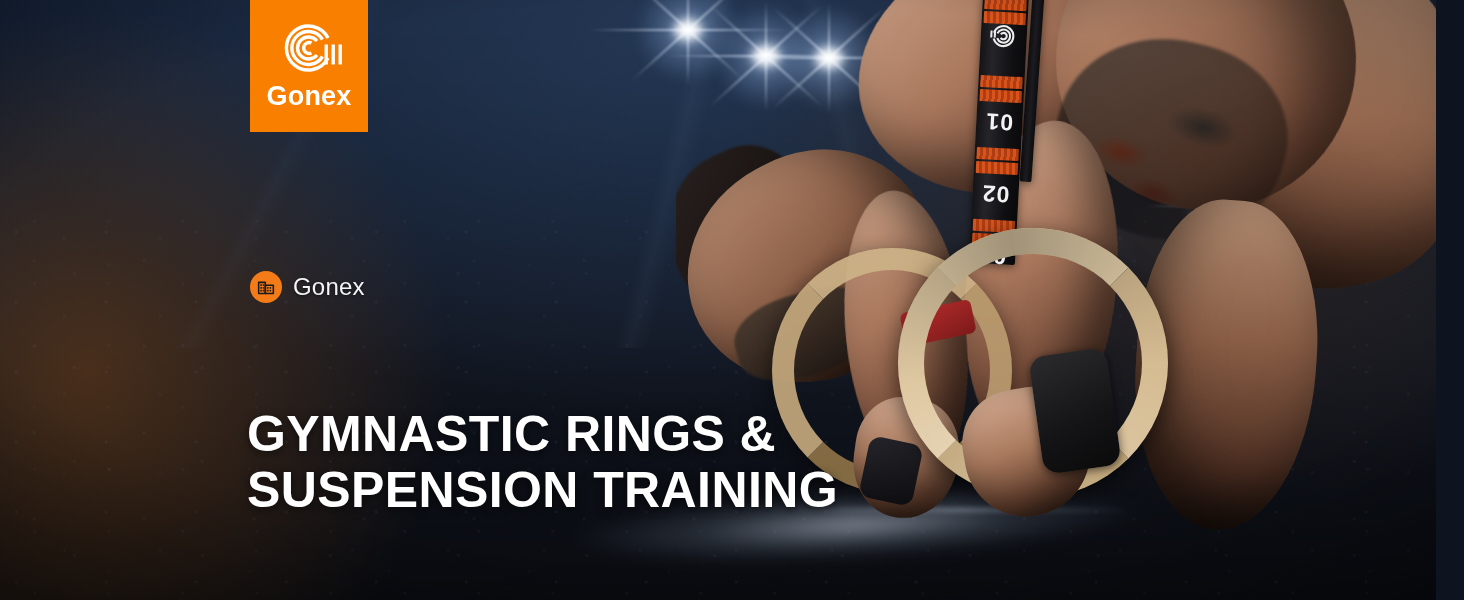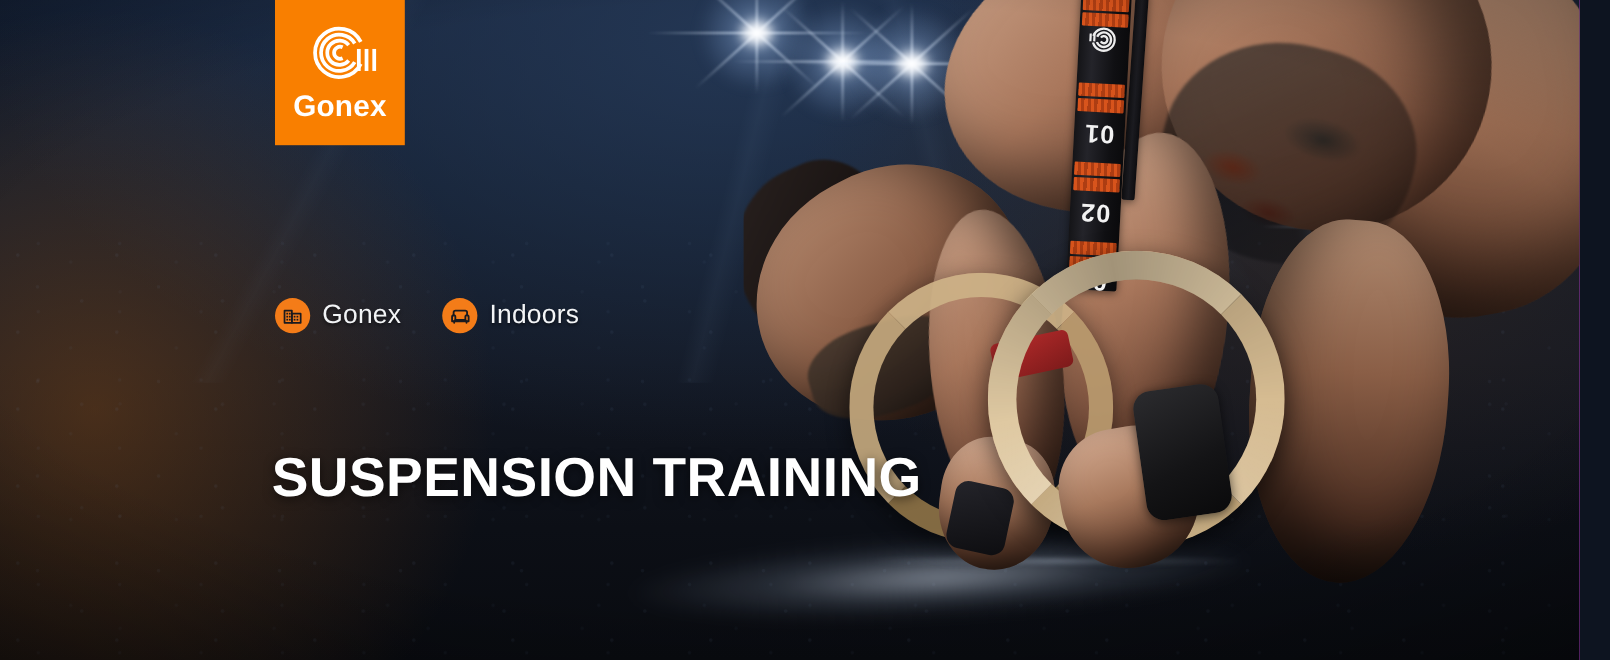--- a/index.html
+++ b/index.html
@@ -6,21 +6,21 @@
   html,body { width:1464px; height:600px; overflow:hidden; }
   body {
     font-family:"Liberation Sans", sans-serif;
     background:#0d1420;
   }
 
   .banner {
     position:relative;
     width:1436px; height:600px;
     overflow:hidden;
-    background:#d946ef;
+    background:#404040;
   }
 
   
   .bg-base{
     position:absolute; inset:0;
     background:
       radial-gradient(ellipse 680px 420px at 84% 34%, rgba(60,44,34,.55) 0%, rgba(20,22,30,0) 72%),
       radial-gradient(ellipse 520px 520px at 6% 62%, rgba(150,82,22,.42) 0%, rgba(20,22,30,0) 70%),
       radial-gradient(ellipse 900px 500px at 46% 6%, rgba(38,58,88,.85) 0%, rgba(14,20,32,0) 74%),
       linear-gradient(180deg, #16233a 0%, #121c2c 28%, #121722 55%, #0c0f16 80%, #090b10 100%);
@@ -454,33 +454,21 @@
             <rect x="13.2" y="12.1" width="1.9" height="1.9"></rect>
               <rect x="16.3" y="12.1" width="1.9" height="1.9"></rect>
             <rect x="13.2" y="15.4" width="1.9" height="1.9"></rect>
               <rect x="16.3" y="15.4" width="1.9" height="1.9"></rect>
           </g>
         </svg>
       </span>
       <span class="feat-label">Gonex</span>
     </div>
 
-    <div class="feature">
-      <span class="feat-icon">
-        <svg width="21" height="21" viewBox="0 0 24 24">
-          <g fill="none" stroke="#1a1a1f" stroke-width="1.9" stroke-linecap="round" stroke-linejoin="round">
-            <path d="M5 11.2V8.2a2 2 0 0 1 2-2h10a2 2 0 0 1 2 2v3"></path>
-            <path d="M3.4 12.6a1.7 1.7 0 0 1 3.4 0v3.2h10.4v-3.2a1.7 1.7 0 0 1 3.4 0v4.6H3.4Z"></path>
-            <path d="M6.8 15.8h10.4"></path>
-            <path d="M5.6 17.2v1.6M18.4 17.2v1.6"></path>
-          </g>
-        </svg>
-      </span>
-      <span class="feat-label">Indoors</span>
-    </div>
 
   </div>
 
   <div class="headline">
+    <span class="l">GYMNASTIC RINGS &amp;</span>
     <span class="l">SUSPENSION TRAINING</span>
   </div>
 
 </div>
 
 </body></html>

